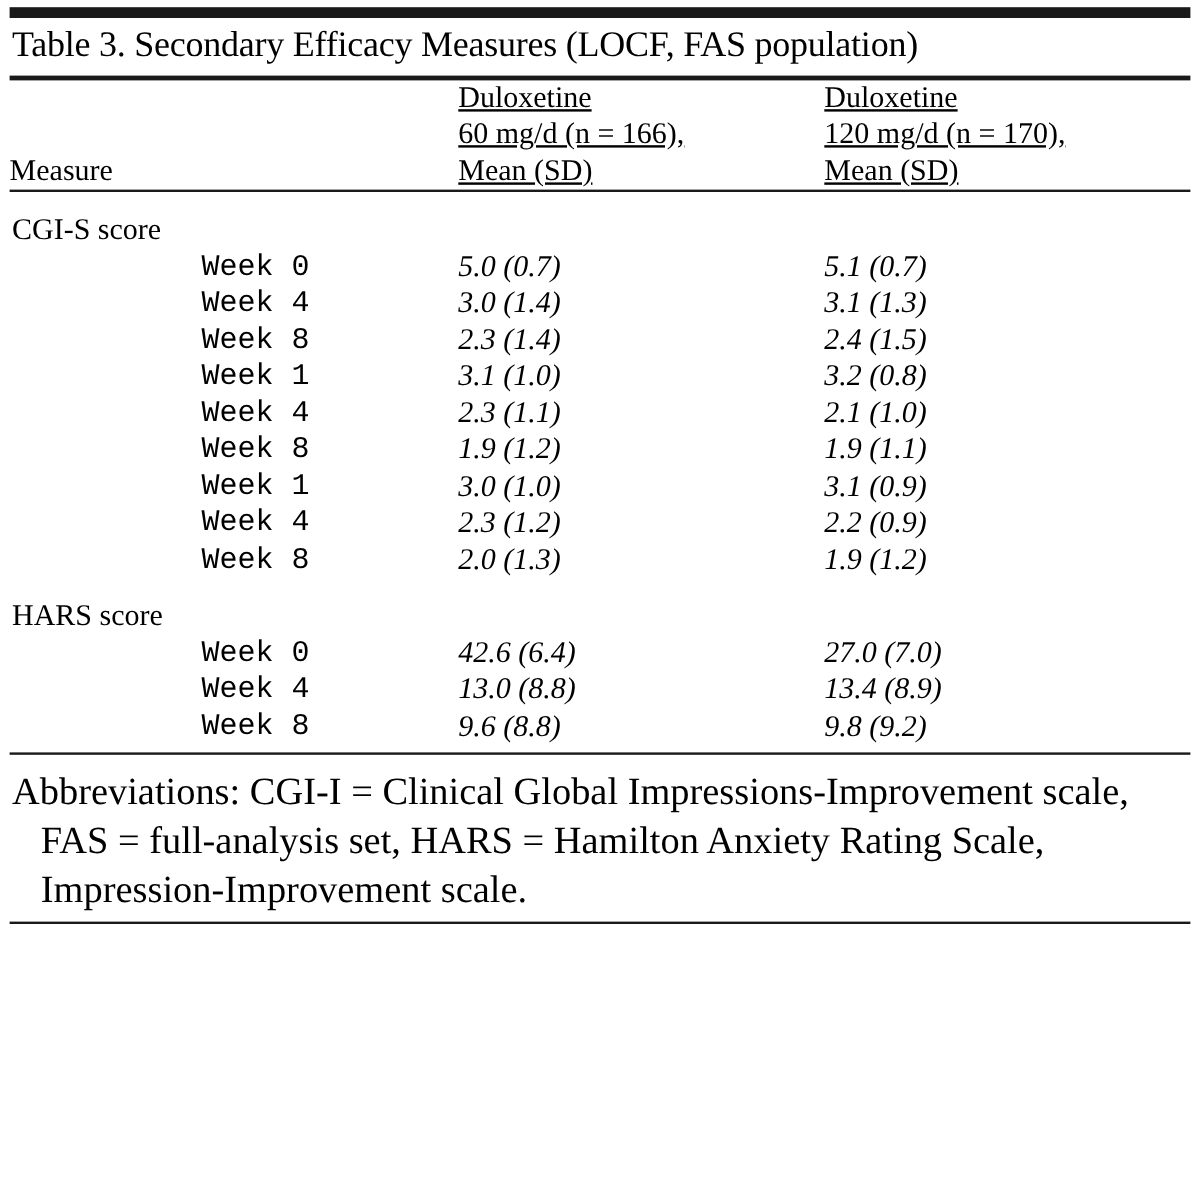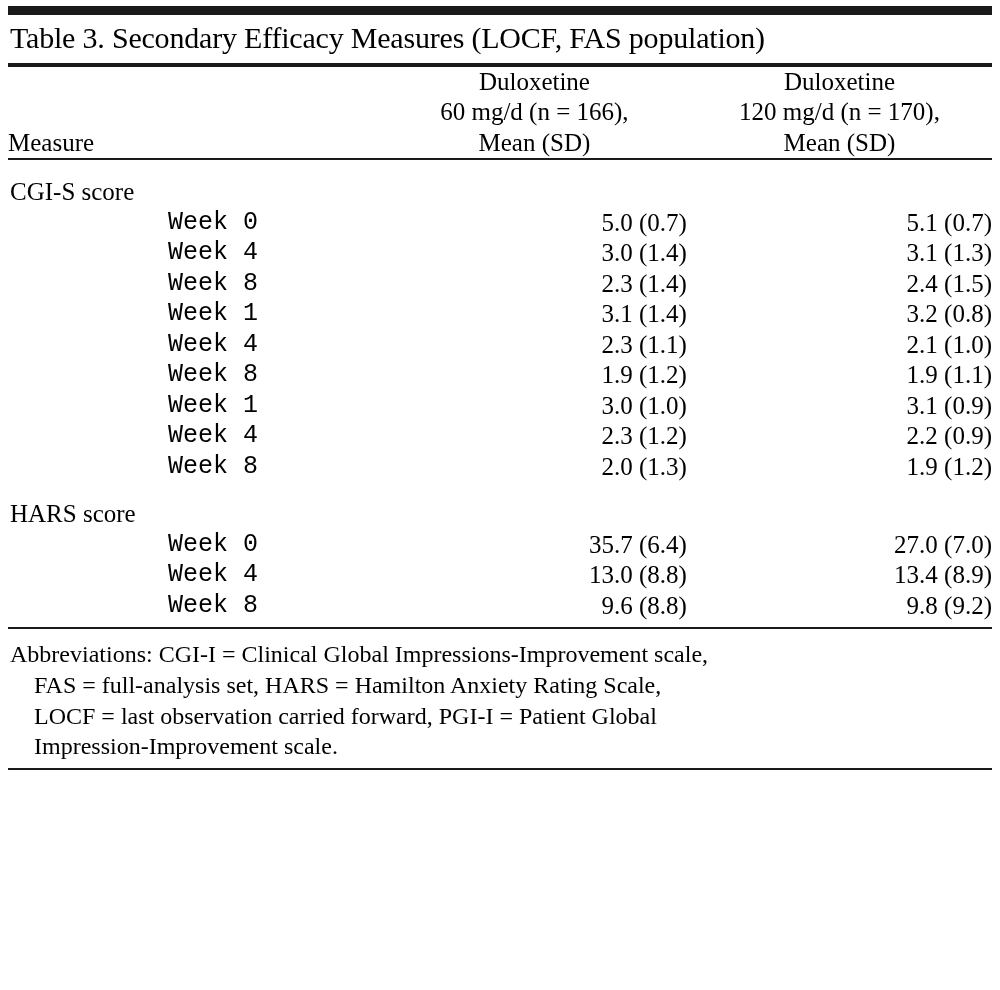--- a/index.html
+++ b/index.html
@@ -54,23 +54,24 @@
 
   table.tbl th, table.tbl td {
     padding: 0;
     vertical-align: bottom;
   }
 
   .col-measure { width: 38%; text-align: left; }
   .col-val { width: 31%; text-align: center; }
 
   thead .head-cell {
-    text-align: center;
+    text-align: left;
     font-weight: normal;
     padding-bottom: 3px;
+    text-decoration: underline;
   }
   thead .head-cell div { white-space: nowrap; }
   thead .head-measure {
     text-align: left;
     font-weight: normal;
     vertical-align: bottom;
     padding-left: 2px;
     padding-bottom: 3px;
   }
 
@@ -81,30 +82,31 @@
   tbody td.measure-group {
     text-align: left;
     padding-left: 2px;
   }
   tbody td.measure-sub {
     text-align: center;
     padding-left: 36px;
     font-family: Liberation Mono, monospace;
   }
   tbody td.value {
-    text-align: right;
+    text-align: left;
+    font-style: italic;
   }
   tbody tr.first-of-group td {
     padding-top: 17px;
   }
 
   .spacer-row td { height: 6px; padding: 0; }
 
   .footnote {
-    font-size: 24px;
+    font-size: 32px;
     line-height: 1.28;
     padding: 10px 2px 6px 2px;
   }
   .footnote .fn-line { white-space: nowrap; }
   .footnote .fn-indent { padding-left: 24px; }
 </style>
 </head>
 <body>
 
 <div class="page">
@@ -166,21 +168,21 @@
         <td class="value">3.1 (1.3)</td>
       </tr>
       <tr>
         <td class="measure-sub">Week 8</td>
         <td class="value">2.3 (1.4)</td>
         <td class="value">2.4 (1.5)</td>
       </tr>
 
       <tr>
         <td class="measure-sub">Week 1</td>
-        <td class="value">3.1 (1.4)</td>
+        <td class="value">3.1 (1.0)</td>
         <td class="value">3.2 (0.8)</td>
       </tr>
       <tr>
         <td class="measure-sub">Week 4</td>
         <td class="value">2.3 (1.1)</td>
         <td class="value">2.1 (1.0)</td>
       </tr>
       <tr>
         <td class="measure-sub">Week 8</td>
         <td class="value">1.9 (1.2)</td>
@@ -203,21 +205,21 @@
         <td class="value">1.9 (1.2)</td>
       </tr>
 
       <tr class="first-of-group">
         <td class="measure-group">HARS score</td>
         <td class="value"></td>
         <td class="value"></td>
       </tr>
       <tr>
         <td class="measure-sub">Week 0</td>
-        <td class="value">35.7 (6.4)</td>
+        <td class="value">42.6 (6.4)</td>
         <td class="value">27.0 (7.0)</td>
       </tr>
       <tr>
         <td class="measure-sub">Week 4</td>
         <td class="value">13.0 (8.8)</td>
         <td class="value">13.4 (8.9)</td>
       </tr>
       <tr>
         <td class="measure-sub">Week 8</td>
         <td class="value">9.6 (8.8)</td>
@@ -228,19 +230,18 @@
           <td colspan="3"></td>
         </tr>
     </tbody>
   </table>
 
   <div class="rule-thin"></div>
 
   <div class="footnote">
     <div class="fn-line">Abbreviations: CGI-I = Clinical Global Impressions-Improvement scale,</div>
     <div class="fn-line fn-indent">FAS = full-analysis set, HARS = Hamilton Anxiety Rating Scale,</div>
-    <div class="fn-line fn-indent">LOCF = last observation carried forward, PGI-I = Patient Global</div>
     <div class="fn-line fn-indent">Impression-Improvement scale.</div>
   </div>
 
   <div class="rule-thin"></div>
 
 </div>
 
 </body></html>

